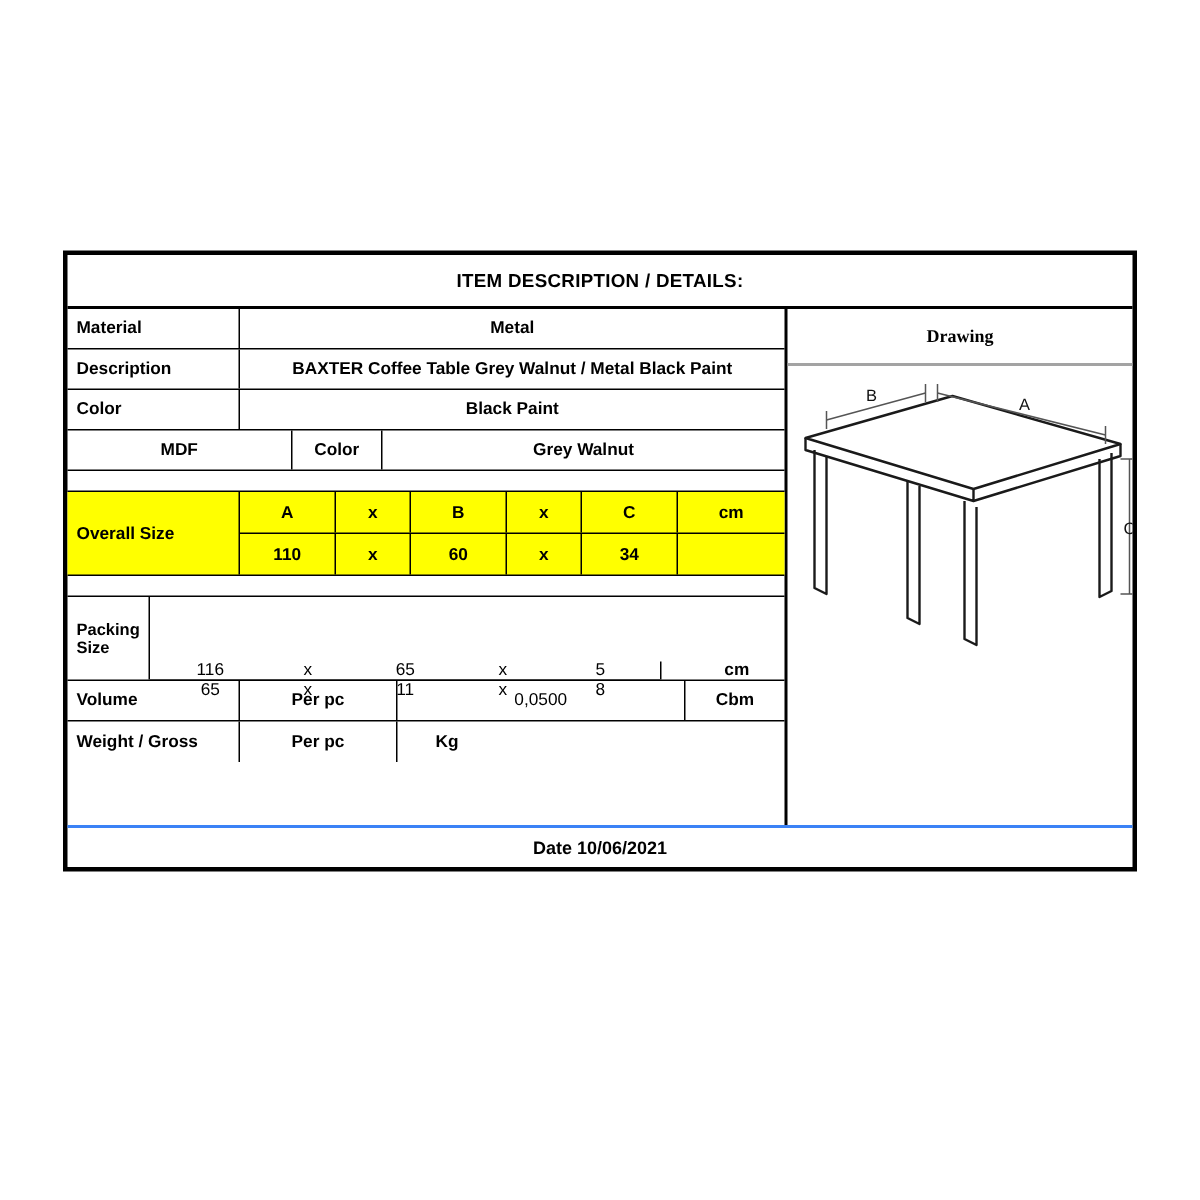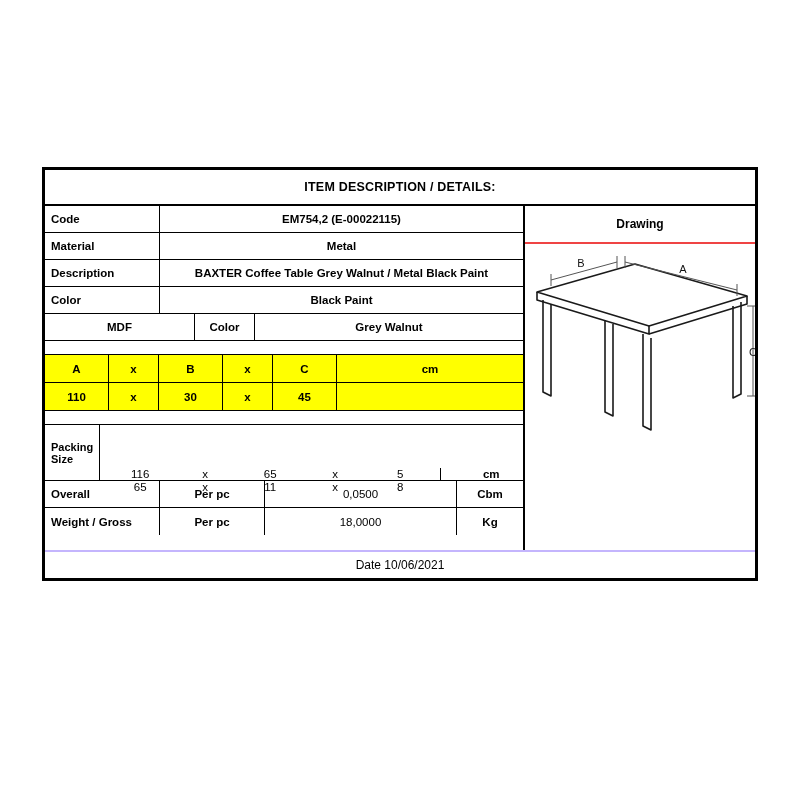--- a/index.html
+++ b/index.html
@@ -55,21 +55,22 @@
     flex-direction: column;
     box-sizing: border-box;
   }
   .drawing-title {
     height: 36px;
     display: flex;
     align-items: center;
     justify-content: center;
     font-size: 12px;
     font-weight: bold;
-    border-bottom: 2px solid #ef4444;
+    border-bottom: 2px solid #a3a3a3;
+    font-family: Liberation Serif, serif;
   }
   .drawing-area {
     flex: 1;
     position: relative;
     overflow: hidden;
   }
 
   
   .r {
     display: flex;
@@ -191,46 +192,42 @@
   }
 
   .vol-row { height: 27px; display: flex; border-bottom: 1px solid #000; box-sizing: border-box; font-size: 11.5px; }
   .vol-row .l { width: 115px; border-right: 1px solid #000; font-weight: bold; display:flex; align-items:center; padding:0 6px; box-sizing: border-box;}
   .vol-row .m { width: 105px; border-right: 1px solid #000; font-weight: bold; display:flex; align-items:center; justify-content:center; box-sizing: border-box;}
   .vol-row .v { flex:1; border-right: 1px solid #000; display:flex; align-items:center; justify-content:center; box-sizing: border-box; text-align: center;}
   .vol-row .u { width: 66px; font-weight: bold; display:flex; align-items:center; justify-content:center; box-sizing: border-box;}
 
   .date-row {
     height: 26px;
-    border-top: 2px solid #c4b5fd;
+    border-top: 2px solid #3b82f6;
     display: flex;
     align-items: center;
     justify-content: center;
     font-size: 12px;
-    font-weight: normal;
+    font-weight: bold;
   }
   .drawing-svg { position: absolute; left: 0; top: 0; }
 </style>
 </head>
 <body>
 
 <div id="sheet">
 
   <div class="spec-frame">
 
     <div class="title-row">ITEM DESCRIPTION / DETAILS:</div>
 
     <div class="body-row">
 
       <div class="left-col">
 
-        <div class="r h36">
-          <div class="c lbl bd">Code</div>
-          <div class="c center bold" style="flex:1">EM754,2 (E-00022115)</div>
-        </div>
 
         <div class="r h27">
           <div class="c lbl bd">Material</div>
           <div class="c center bold" style="flex:1">Metal</div>
         </div>
 
         <div class="r h27">
           <div class="c lbl bd">Description</div>
           <div class="c center bold" style="flex:1">BAXTER Coffee Table Grey Walnut / Metal Black Paint</div>
         </div>
@@ -242,35 +239,36 @@
 
         <div class="r h27">
           <div class="c center bold bd" style="width:150px">MDF</div>
           <div class="c center bold bd" style="width:60px">Color</div>
           <div class="c center bold" style="flex:1">Grey Walnut</div>
         </div>
 
         <div class="spacer"></div>
 
         <div class="ysec">
+          <div class="ylabel">Overall Size</div>
           <div class="ygrid">
             <div class="yrow">
               <div class="ycell w-dim">A</div>
               <div class="ycell w-x">x</div>
               <div class="ycell w-dim">B</div>
               <div class="ycell w-x">x</div>
               <div class="ycell w-dim">C</div>
               <div class="ycell w-unit">cm</div>
             </div>
             <div class="yrow">
               <div class="ycell w-dim">110</div>
               <div class="ycell w-x">x</div>
-              <div class="ycell w-dim">30</div>
+              <div class="ycell w-dim">60</div>
               <div class="ycell w-x">x</div>
-              <div class="ycell w-dim">45</div>
+              <div class="ycell w-dim">34</div>
               <div class="ycell w-unit"></div>
             </div>
           </div>
         </div>
 
         <div class="spacer"></div>
 
         <div class="pack">
           <div class="plabel">Packing Size</div>
           <div class="pgrid">
@@ -288,30 +286,29 @@
                 <div class="pcell pv">11</div>
                 <div class="pcell px">x</div>
                 <div class="pcell pv">8</div>
               </div>
             </div>
             <div class="punit">cm</div>
           </div>
         </div>
 
         <div class="vol-row">
-          <div class="l">Overall</div>
+          <div class="l">Volume</div>
           <div class="m">Per pc</div>
           <div class="v">0,0500</div>
           <div class="u">Cbm</div>
         </div>
 
         <div class="vol-row" style="border-bottom:none">
           <div class="l">Weight / Gross</div>
           <div class="m">Per pc</div>
-          <div class="v">18,0000</div>
           <div class="u">Kg</div>
         </div>
 
       </div>
 
       <div class="right-col">
         <div class="drawing-title">Drawing</div>
         <div class="drawing-area">
           <svg class="drawing-svg" width="232" height="310" viewBox="0 0 232 310">
             <g fill="none" stroke="#1a1a1a" stroke-width="1.6" stroke-linejoin="round">

